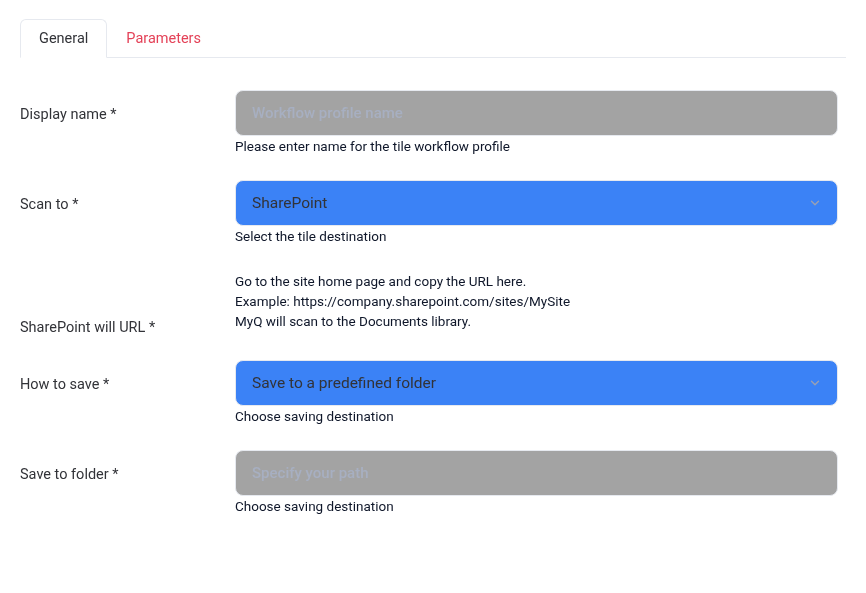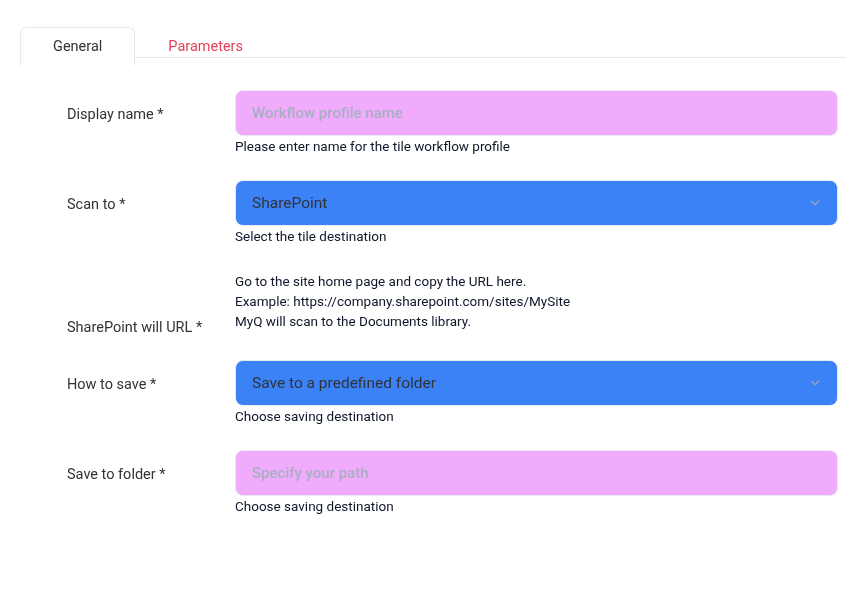--- a/index.html
+++ b/index.html
@@ -14,31 +14,31 @@
       height: 593px;
       padding: 18px 20px;
       color: #323338;
     }
     .tabs {
       display: flex;
       border-bottom: 1px solid #e6e9ef;
       margin-bottom: 32px;
     }
     .tab {
-      padding: 10px 32px;
+      padding: 10px 18px;
       font-size: 14.5px;
       color: #676879;
       cursor: pointer;
       border: 1px solid transparent;
       border-bottom: none;
       background: transparent;
       border-top-left-radius: 6px;
       border-top-right-radius: 6px;
       position: relative;
-      top: 9px;
+      top: 1px;
     }
     .tab.active {
       color: #323338;
       background: #ffffff;
       border-color: #e6e9ef;
       border-bottom: 1px solid #ffffff;
     }
     .tab.accent {
       color: #e44258;
     }
@@ -48,35 +48,34 @@
       margin-bottom: 24px;
     }
     .label-col {
       width: 215px;
       flex-shrink: 0;
       padding-top: 14px;
     }
     .label-text {
       font-size: 14.5px;
       color: #323338;
-      margin-left: 47px;
     }
     .field-col {
       flex: 1;
       padding-right: 8px;
     }
     .text-input {
       width: 100%;
       height: 46px;
       border: 1px solid #e6e9ef;
       border-radius: 8px;
       padding: 0 16px;
       font-size: 15px;
       color: #323338;
-      background: #f0abfc;
+      background: #a3a3a3;
       font-family: inherit;
     }
     .text-input::placeholder {
       color: #a7afc1;
       font-weight: 500;
     }
     .select-wrap {
       position: relative;
       width: 100%;
     }

